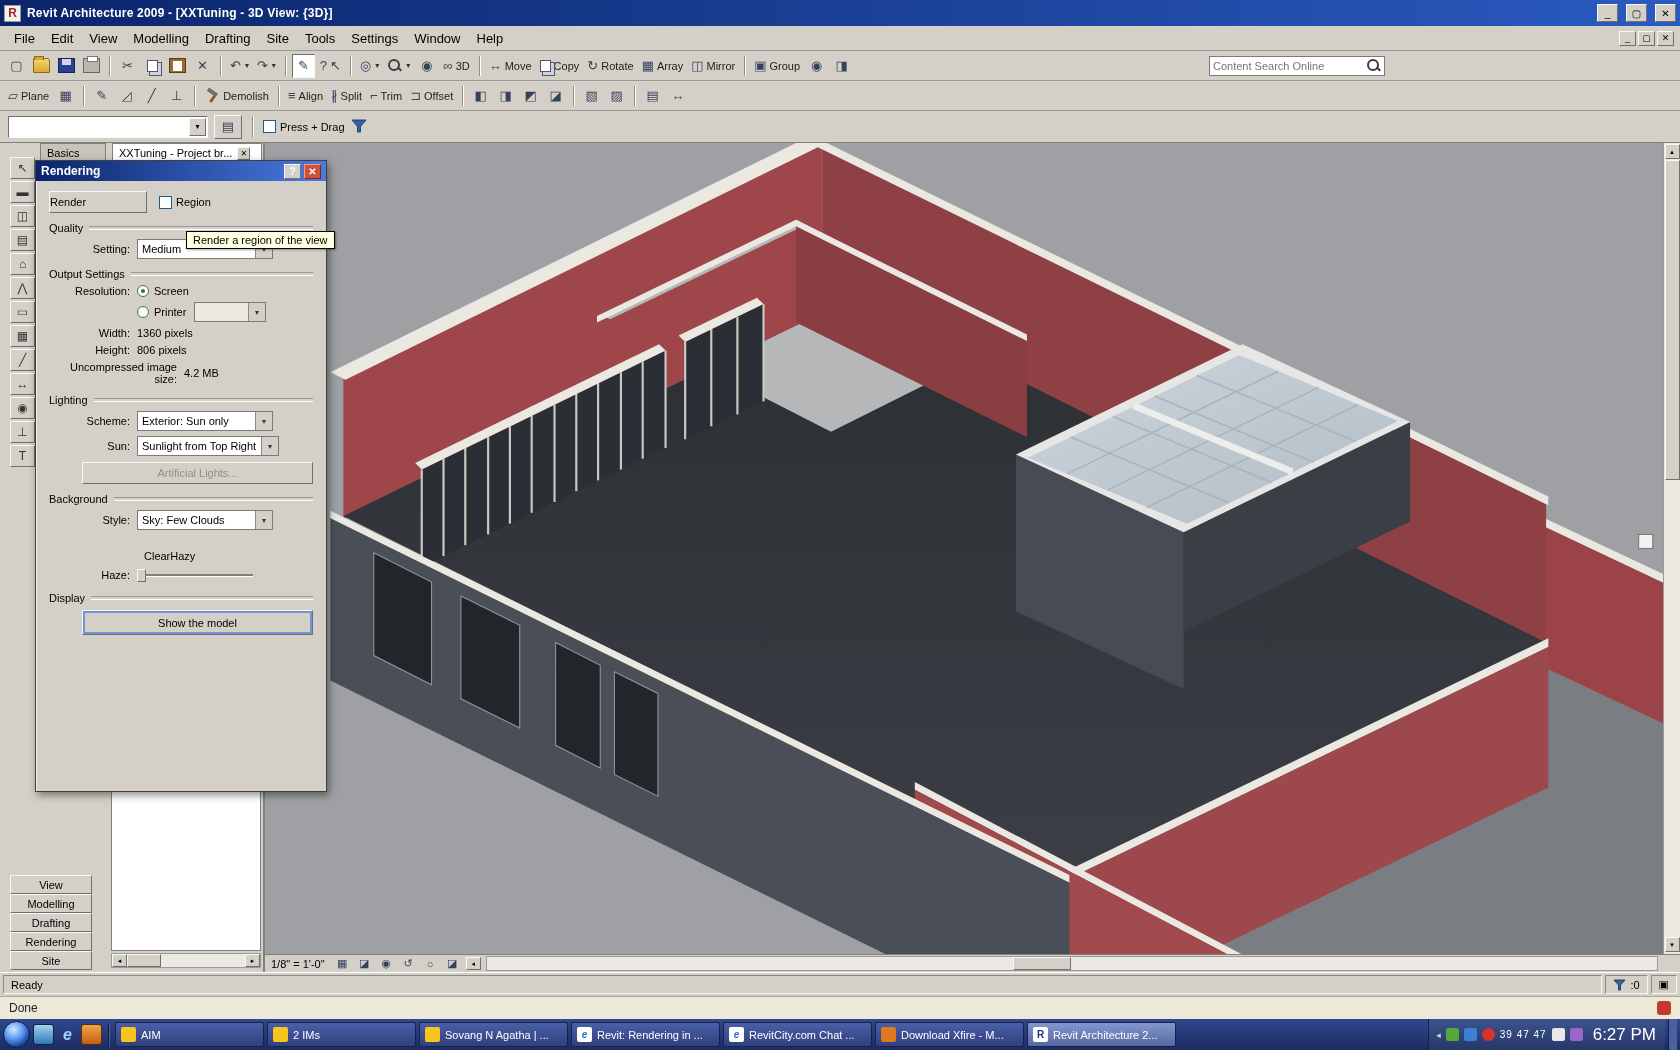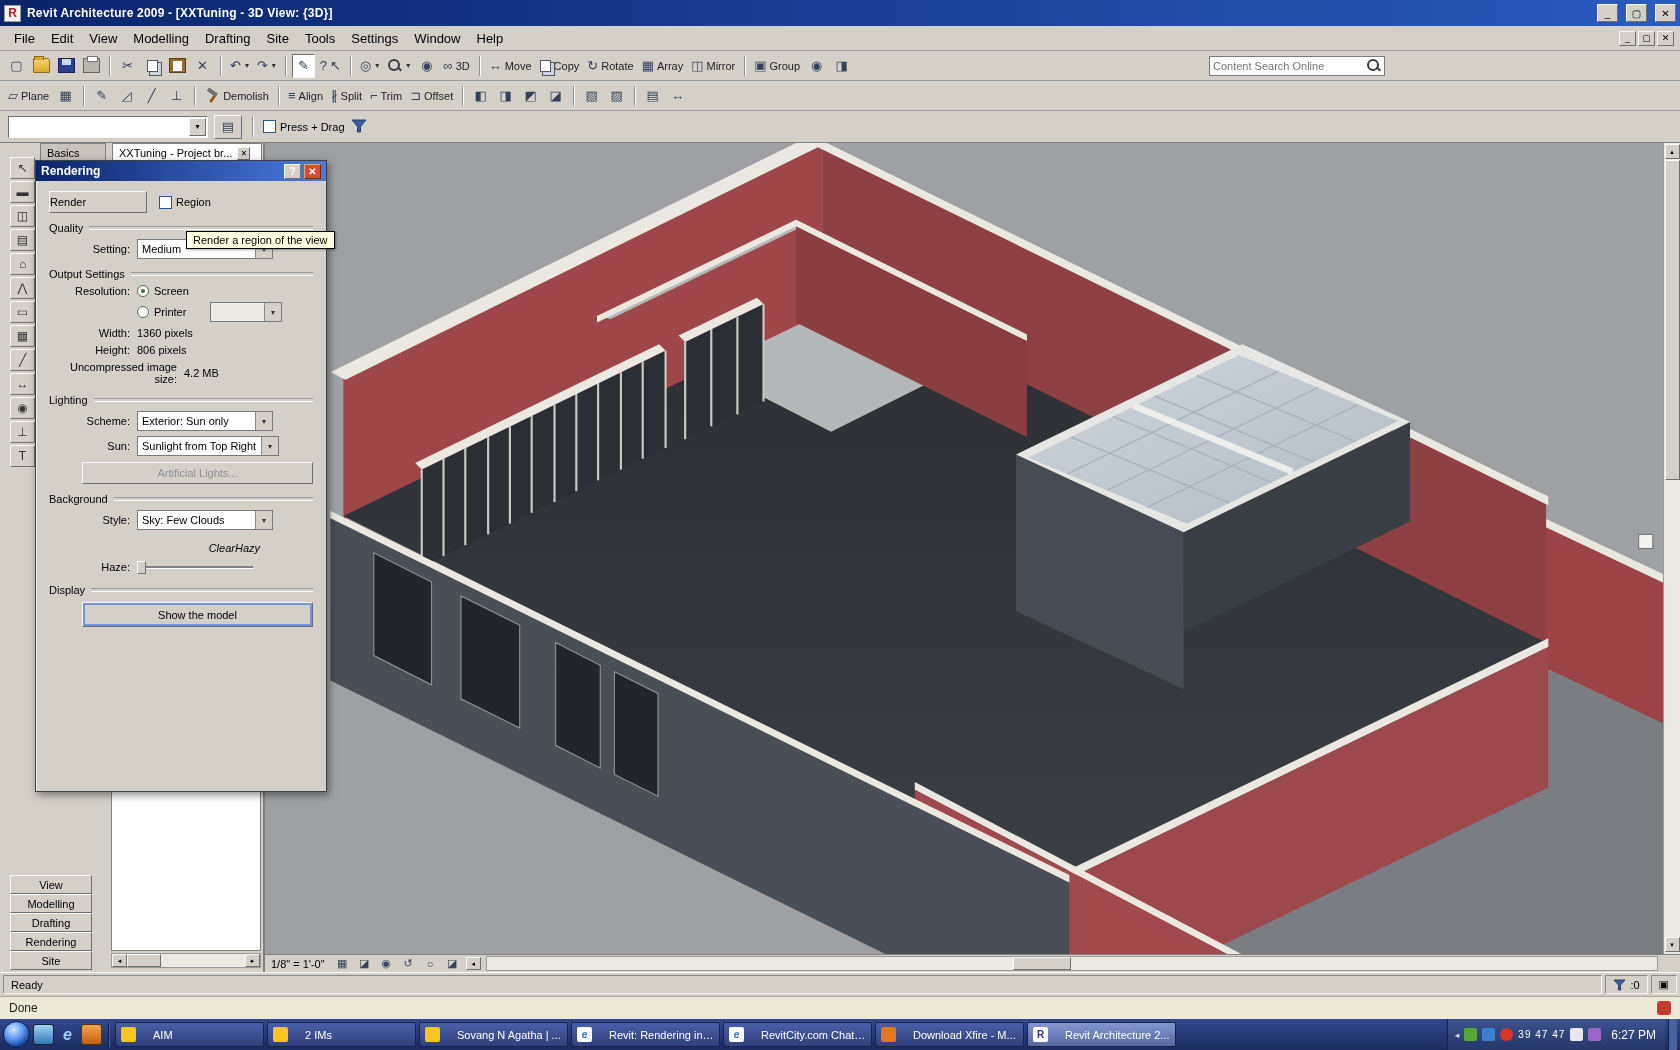--- a/index.html
+++ b/index.html
@@ -101,26 +101,26 @@
   .ql-ie { font-style:italic; font-weight:bold; color:#9fd0ff; font-size:16px; }
   .ql-media { background:linear-gradient(#f0a54a,#c45f10); border:1px solid #531; }
   .tb-sep { width:1px; height:24px; background:#0d1a42; box-shadow:1px 0 0 #4d63a8; margin:0 3px; flex:none; }
   .task { width:149px; height:25px; flex:none; display:flex; align-items:center; gap:5px; padding:0 5px; color:#fff; font-size:11px; white-space:nowrap; overflow:hidden; background:linear-gradient(#4a5fa8,#31407c); border:1px solid #18224c; border-radius:2px; }
   .task.active { background:linear-gradient(#8194cf,#5putty468aa); background:linear-gradient(#8496d0,#56689f); }
   .t-ico { width:15px; height:15px; flex:none; border-radius:2px; display:flex; align-items:center; justify-content:center; font-size:10px; font-weight:bold; }
   .t-aim { background:#f7c51e; color:#7a5a00; }
   .t-page { background:#fff; color:#2a6fd0; font-style:italic; }
   .t-xfire { background:#e07820; color:#fff; }
   .t-revit { background:#fff; color:#26348f; }
-  .t-label { overflow:hidden; text-overflow:ellipsis;margin-left:12px; }
+  .t-label { overflow:hidden; text-overflow:ellipsis; }
   .tray { margin-left:auto; height:100%; display:flex; align-items:center; gap:5px; padding:0 9px 0 7px; background:linear-gradient(#3c548f,#263768); border-left:1px solid #14224e; }
   .tray-chev { color:#cfd8f0; font-size:9px; }
   .tray-ico { width:13px; height:13px; border-radius:2px; flex:none; }
   .tray-txt { color:#fff; font-size:10px; letter-spacing:1px; }
-  .clock { color:#fff; font-size:12px; padding-left:5px;text-align:right; }
+  .clock { color:#fff; font-size:17px; padding-left:5px;text-align:right; }
   .show-desktop { width:9px; height:100%; background:#49619f; border-left:1px solid #101f46; flex:none; }
 
   
   .dialog { position:absolute; left:35px; top:160px; width:292px; height:632px; background:#d4d0c8; border:1px solid #404040; box-shadow:2px 3px 8px rgba(0,0,0,.45), inset 1px 1px 0 #f2f0ea; z-index:40; }
   .dlg-title { height:20px; background:linear-gradient(to right,#0a246a,#4a7ae0); color:#fff; font-size:12px; font-weight:bold; display:flex; align-items:center; padding:0 5px; gap:3px; }
   .dlg-title .spacer { flex:1; }
   .dlg-btn { width:17px; height:15px; display:flex; align-items:center; justify-content:center; font-size:10px; font-weight:bold; }
   .dlg-close { background:#cf5138; color:#fff; border-color:#e8a08c #7c2413 #7c2413 #e8a08c; }
   .dlg-body { position:relative; padding:7px 13px 0 13px; font-size:11px; }
   .render-row { display:flex; align-items:center; gap:12px; margin:3px 0 4px; }
@@ -134,21 +134,21 @@
   .flabel.wide { width:135px; }
   .dd { width:136px; height:20px; background:#fff; border:1px solid #7a7a7a; display:flex; align-items:center; padding:0 18px 0 4px; position:relative; white-space:nowrap; overflow:hidden; }
   .dd::after { content:"▾"; position:absolute; right:0; top:0; bottom:0; width:16px; background:#d4d0c8; border-left:1px solid #8a8a8a; display:flex; align-items:center; justify-content:center; font-size:8px; color:#333; }
   .dd.disabled { background:#ece9e2; width:72px; color:#999; }
   .radio { width:12px; height:12px; border-radius:50%; border:1px solid #4a6f4a; background:#fff; position:relative; flex:none; margin-right:5px; }
   .radio.sel::after { content:""; position:absolute; inset:3px; border-radius:50%; background:#2d7a2d; }
   .btn { height:22px; display:flex; align-items:center; justify-content:center; font-size:11px; }
   .btn.disabled { color:#8f8f8f; }
   .full { width:100%; }
   .btn-row { display:flex; gap:10px; margin:6px 0;padding-left:33px; }
-  .ch-row { display:flex; justify-content:flex-end; width:116px; margin:12px 0 0 95px;font-style:italic; }
+  .ch-row { display:flex; justify-content:flex-start; width:116px; margin:20px 0 0 95px; }
   .slider { position:relative; width:116px; height:16px; }
   .slider::before { content:""; position:absolute; left:0; right:0; top:7px; height:2px; background:#808080; box-shadow:0 1px 0 #fff; }
   .sl-thumb { position:absolute; left:0; top:2px; width:9px; height:13px; }
   .show-btn { width:100%; height:25px; display:flex; align-items:center; justify-content:center; outline:2px solid #6f96d8; outline-offset:-3px; }
 </style>
 </head>
 <body>
 
 <div class="screen">
 
@@ -702,21 +702,21 @@
             <span>Output Settings</span>
           </div>
         <div class="frow">
           <span class="flabel">Resolution:</span>
           <span class="radio sel"></span>
           <span>Screen</span>
         </div>
         <div class="frow">
           <span class="flabel"></span>
           <span class="radio"></span>
-          <span style="width:56px;">Printer</span>
+          <span style="width:40px;">Printer</span>
           <div class="dd disabled"></div>
         </div>
         <div class="frow">
           <span class="flabel">Width:</span>
           <span>1360 pixels</span>
         </div>
         <div class="frow">
           <span class="flabel">Height:</span>
           <span>806 pixels</span>
         </div>

